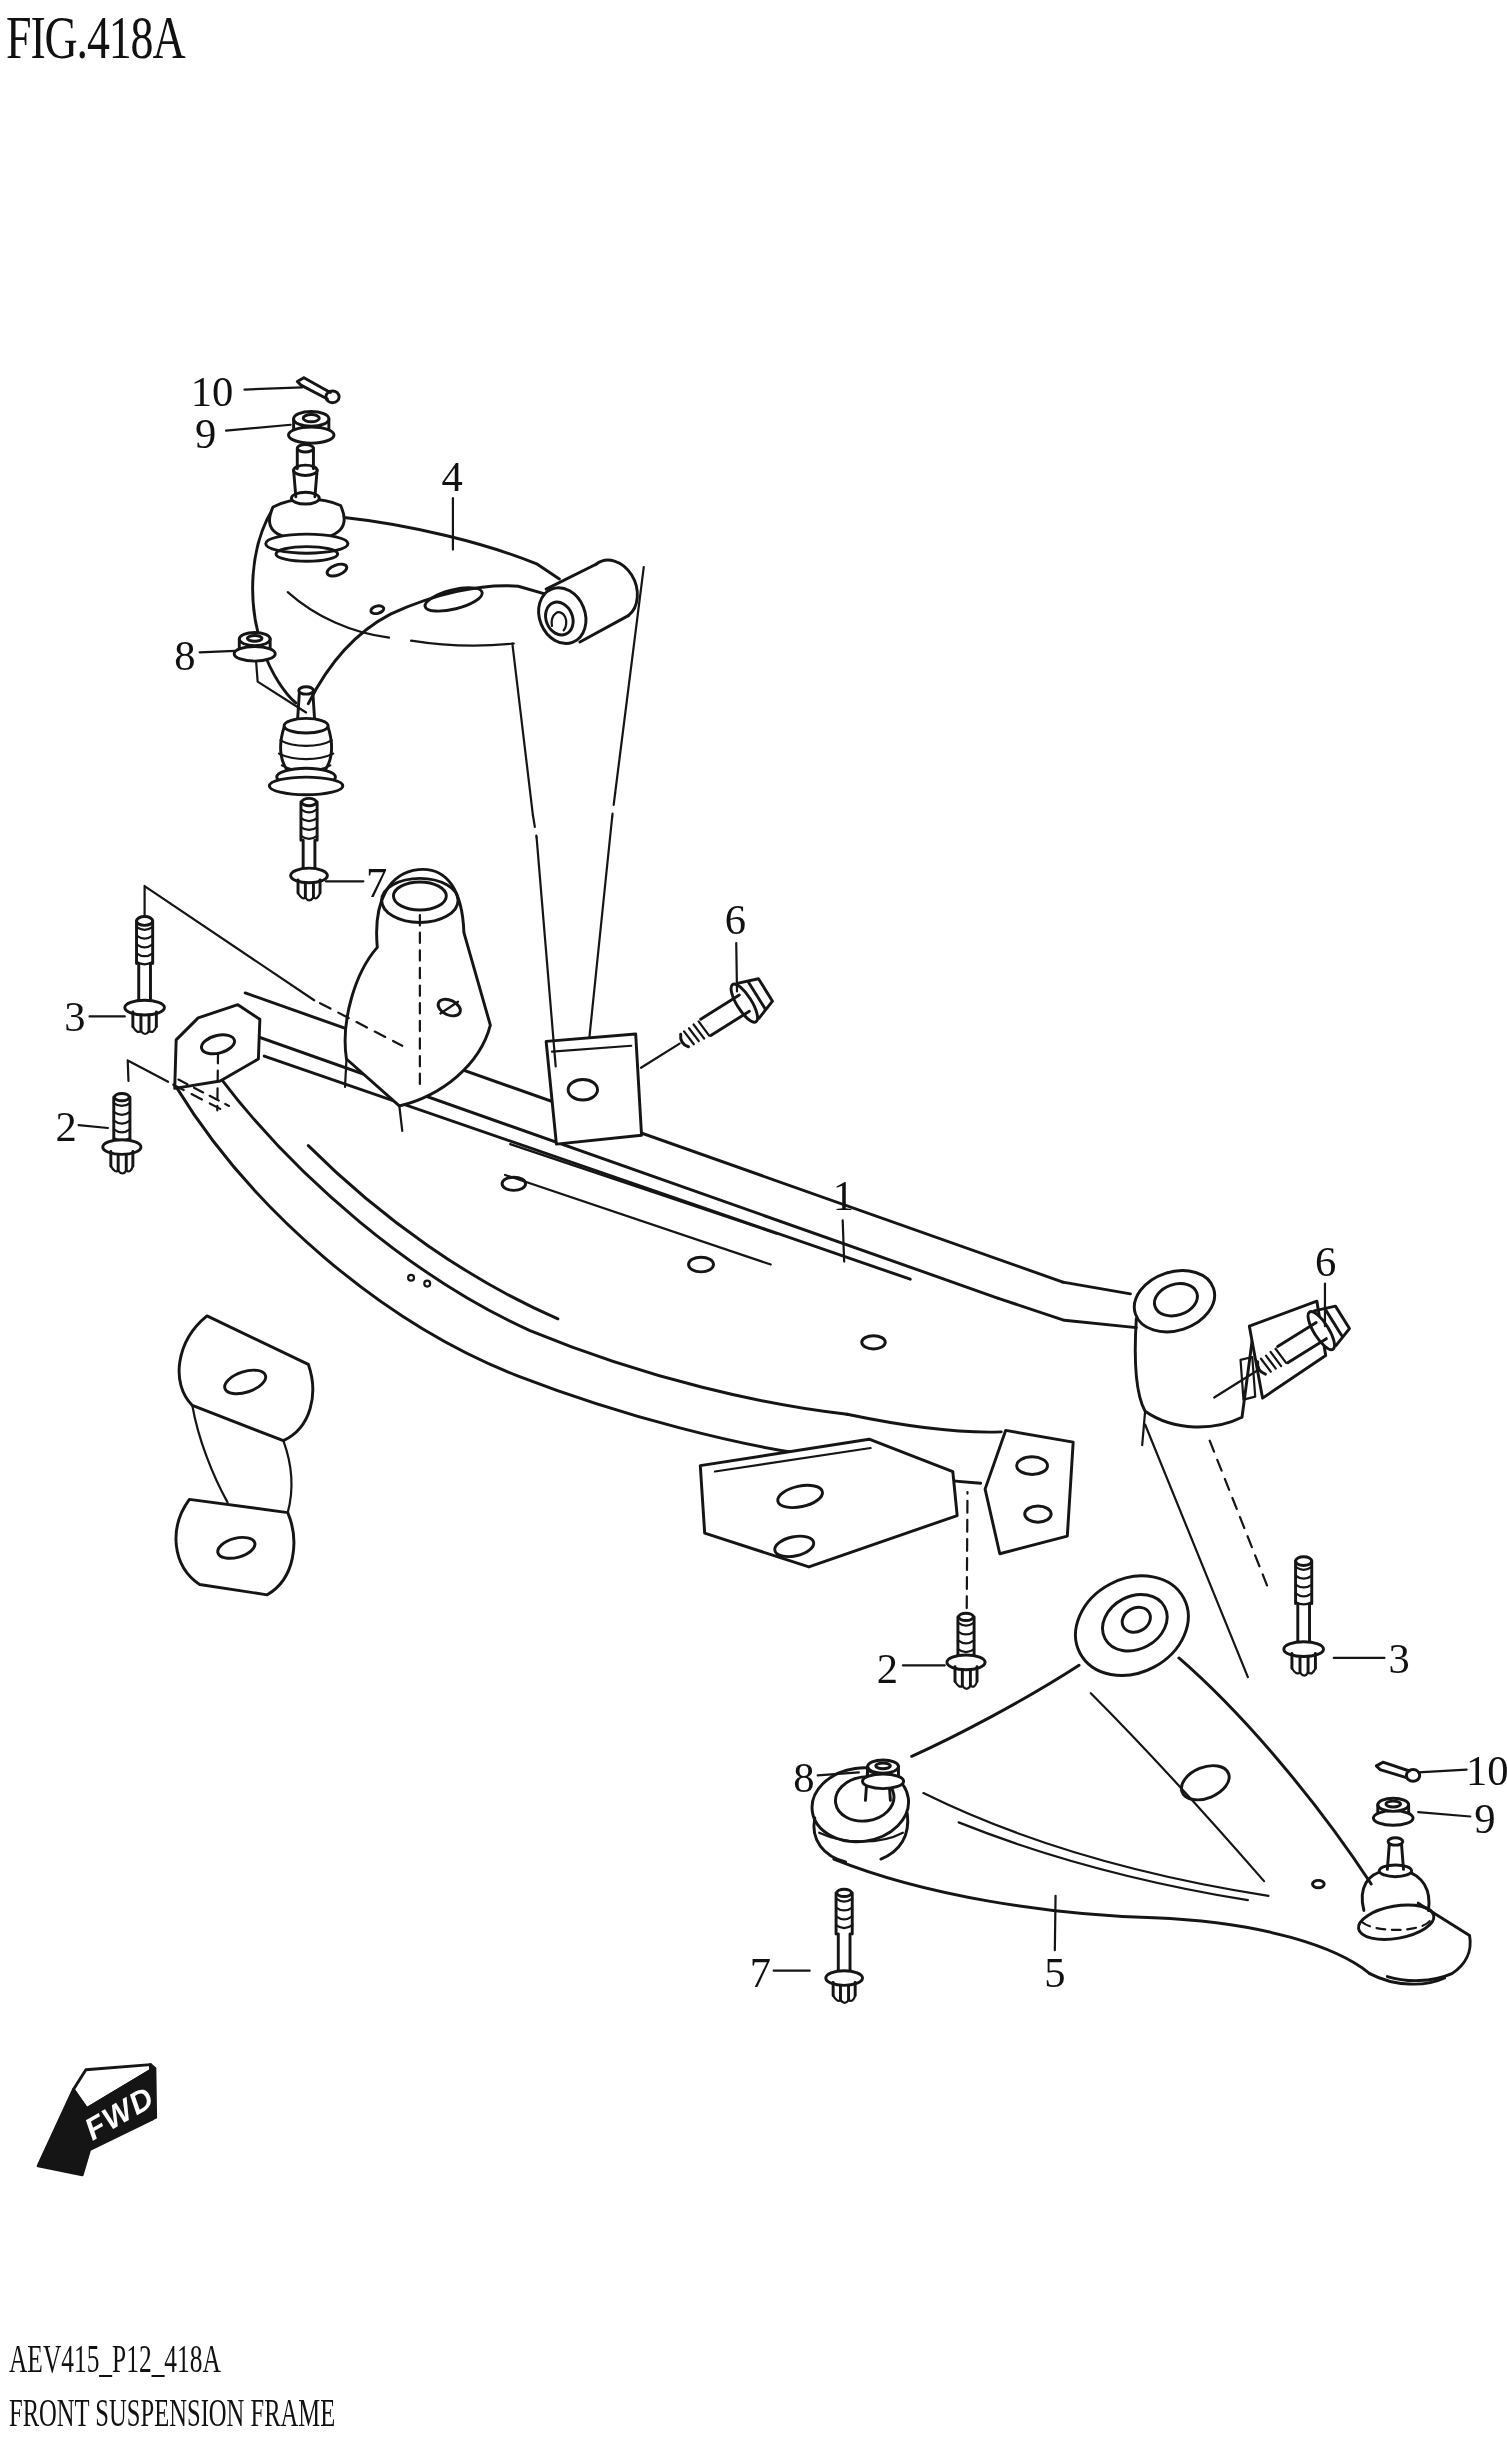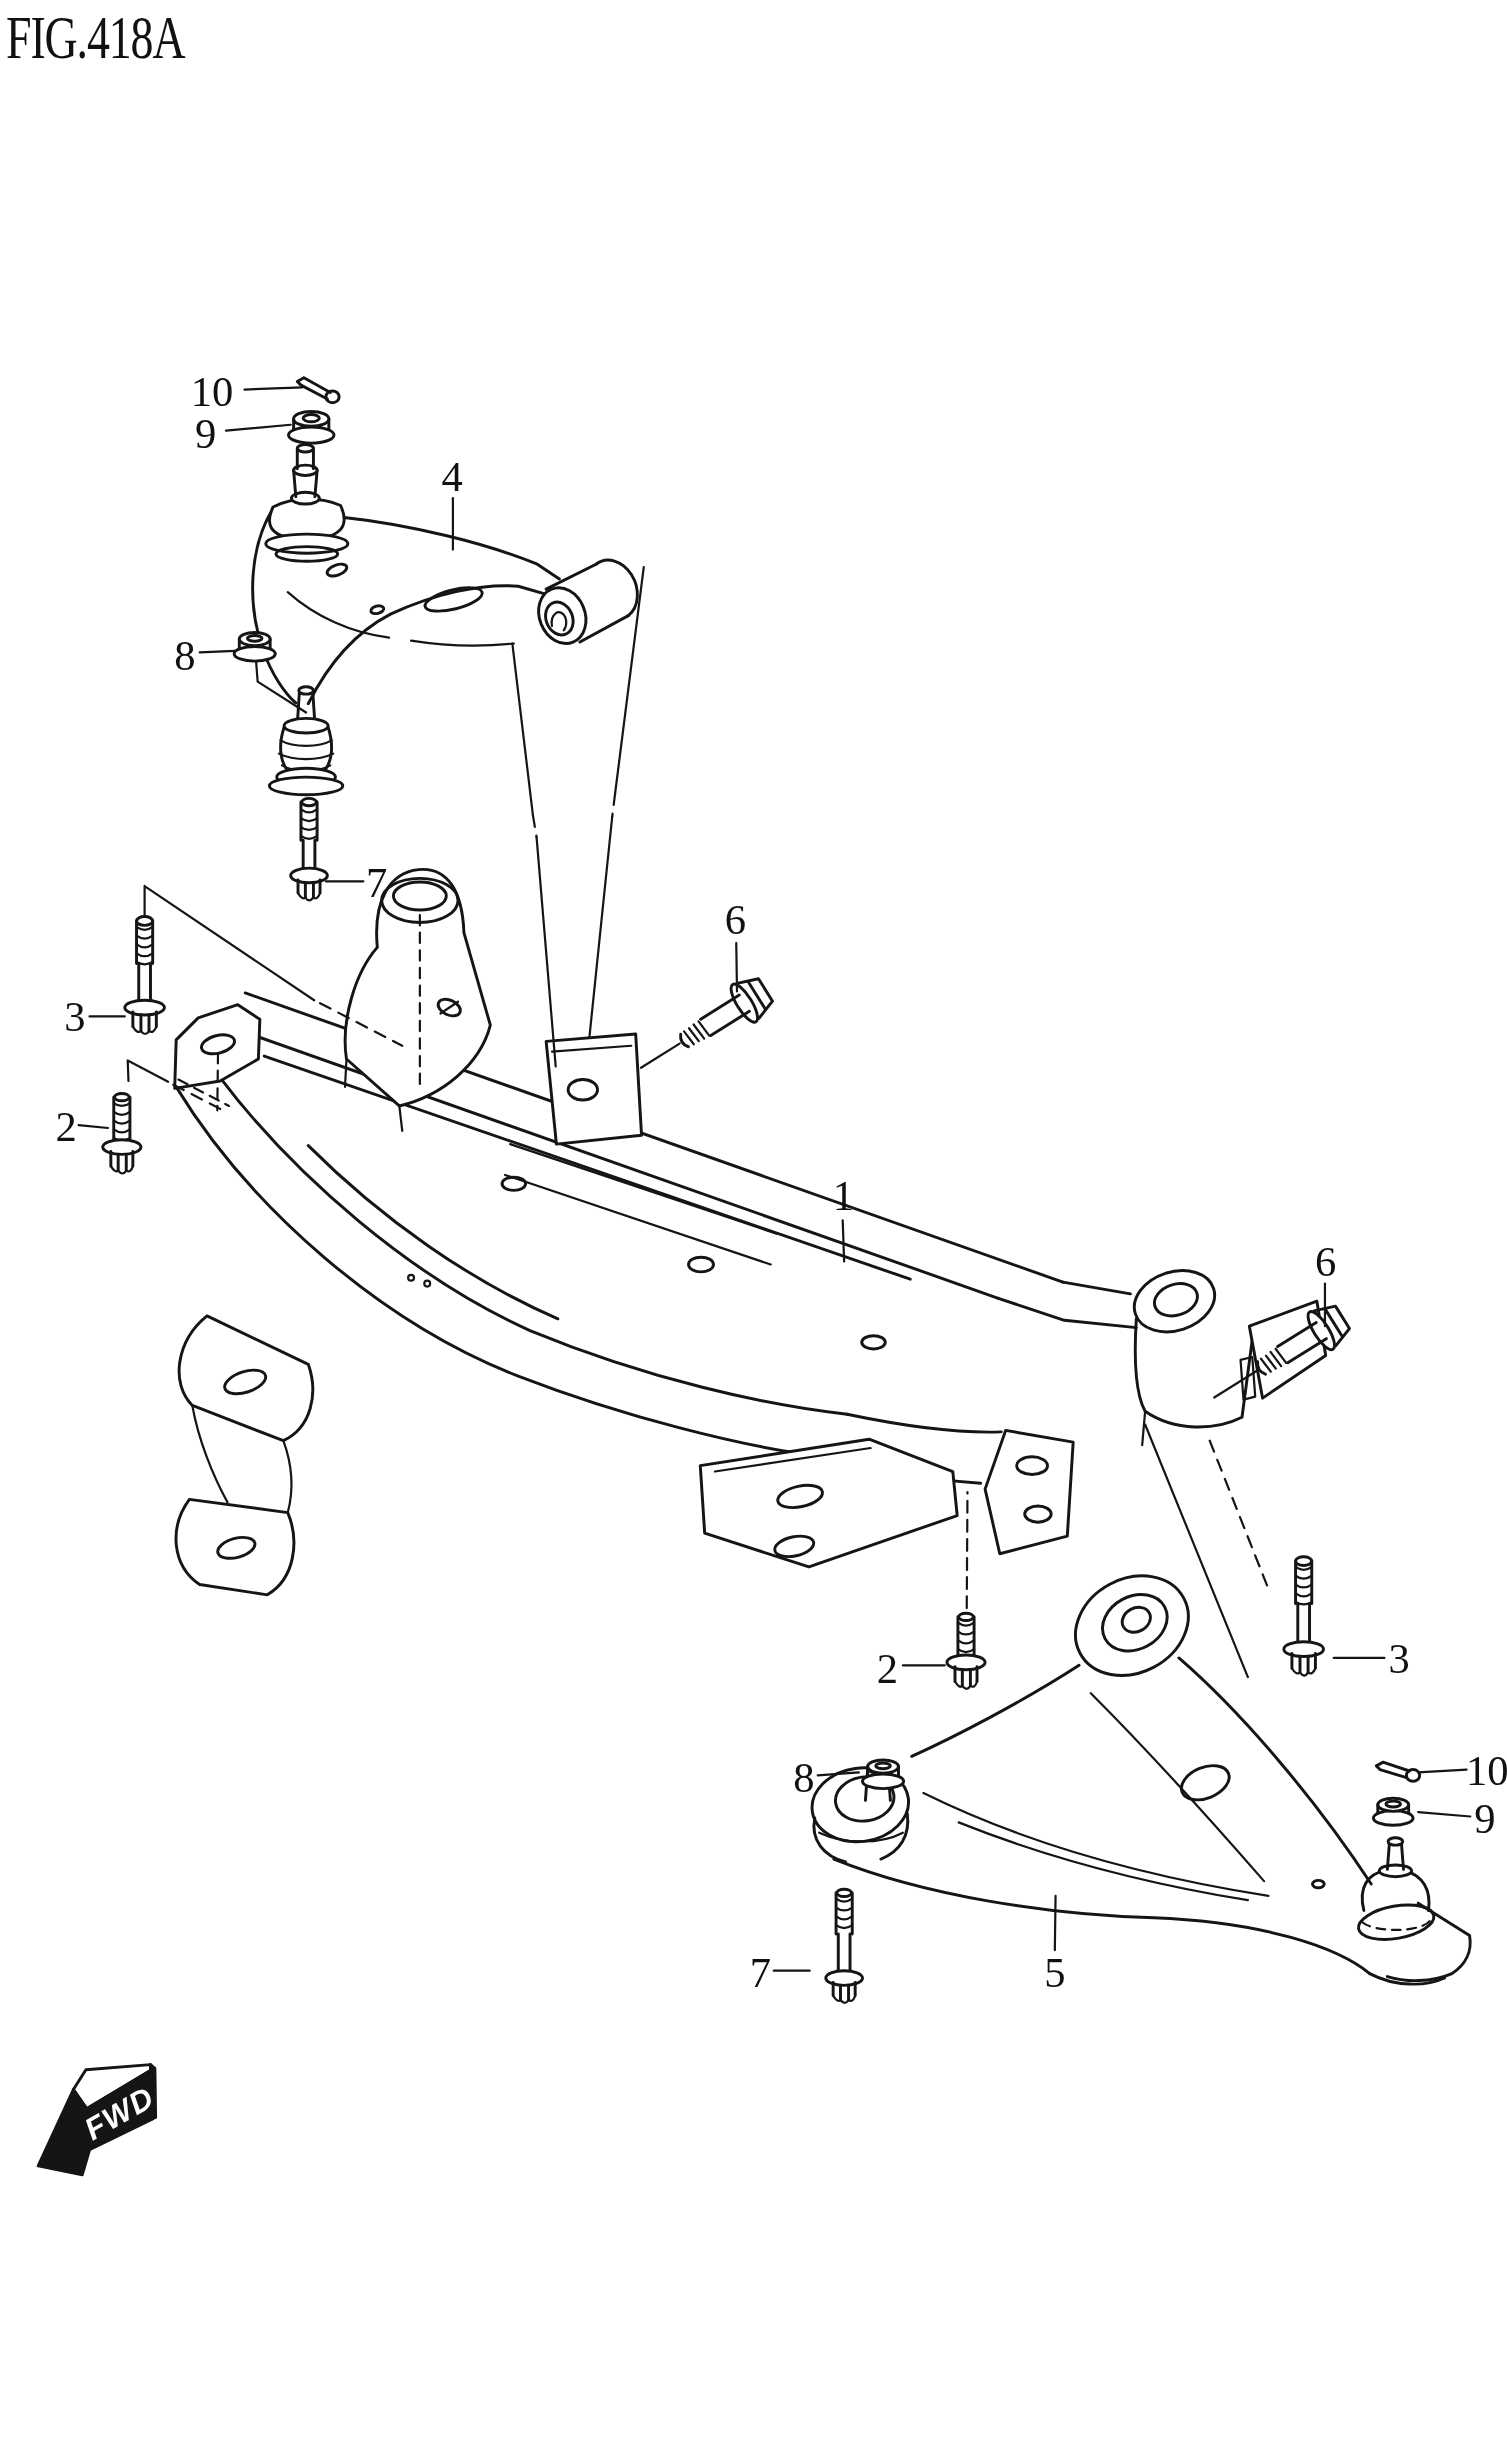--- a/index.html
+++ b/index.html
@@ -331,14 +331,18 @@
 
       <g>
         <path d="M100,2846 L117,2819 L205,2812 L205,2820 L118,2872 Z" fill="#fff"></path>
         <path d="M205,2812 L211,2817 L212,2884 L207,2886 L205,2820 Z" fill="#151515"></path>
         <path d="M52,2950 L100,2846 L118,2872 L205,2820 L208,2886 L122,2928 L112,2962 Z" fill="#151515"></path>
         <text class="fwd-text" transform="translate(126,2916) rotate(-30)">FWD</text>
       </g>
     </g>
   </svg>
 
+  <div class="footer">
+    <div class="code">AEV415_P12_418A</div>
+    <div class="title">FRONT SUSPENSION FRAME</div>
+  </div>
 </div>
 
 
 </body></html>

